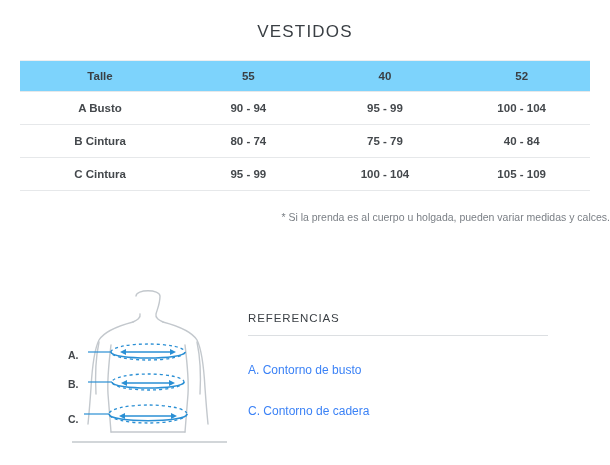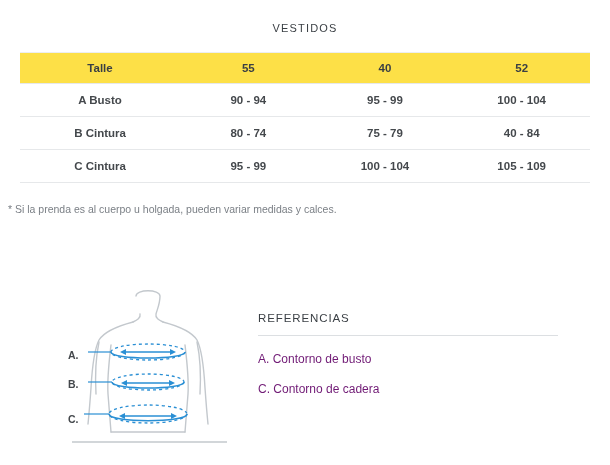--- a/index.html
+++ b/index.html
@@ -15,21 +15,21 @@
     overflow: hidden;
   }
   .page {
     position: relative;
     width: 610px;
     height: 465px;
     box-sizing: border-box;
   }
   .title {
     text-align: center;
-    font-size: 11px;
+    font-size: 17px;
     letter-spacing: 1.2px;
     color: #3a3f44;
     padding-top: 22px;
     font-weight: 400;
   }
   table.size-table {
     width: 570px;
     margin: 18px auto 0 auto;
     border-collapse: collapse;
     table-layout: fixed;
@@ -37,36 +37,36 @@
   table.size-table th,
   table.size-table td {
     text-align: center;
     font-size: 11.5px;
     font-weight: 700;
     color: #44484c;
     padding: 10px 0 10px 0;
     border-bottom: 1px solid #e6e8ea;
   }
   table.size-table thead th {
-    background: #fde047;
+    background: #7dd3fc;
     font-weight: 700;
     color: #3a3f44;
     padding: 9px 0;
     border-bottom: 1px solid #e6e8ea;
     border-top: 1px solid #eceef0;
   }
   table.size-table tbody td:first-child,
   table.size-table thead th:first-child {
     width: 160px;
   }
   table.size-table tbody tr:last-child td {
     border-bottom: 1px solid #e6e8ea;
   }
   .note {
-    text-align: left;
+    text-align: right;
     font-size: 10.5px;
     color: #7a7f85;
     margin-top: 20px;
     margin-left: 8px;
   }
   .lower {
     position: absolute;
     left: 0;
     top: 290px;
     width: 610px;
@@ -90,35 +90,35 @@
     position: absolute;
     font-size: 10.5px;
     font-weight: 700;
     color: #44484c;
   }
   .fig-label.a { top: 59px; }
   .fig-label.b { top: 88px; }
   .fig-label.c { top: 123px; }
   .refs {
     position: absolute;
-    left: 258px;
+    left: 248px;
     top: 22px;
     width: 300px;
   }
   .refs-title {
     font-size: 11.5px;
     letter-spacing: 0.9px;
     color: #3a3f44;
     padding-bottom: 11px;
     border-bottom: 1px solid #dcdfe2;
   }
   .ref-item {
     font-size: 12px;
-    color: #701a75;
-    margin-top: 16px;
+    color: #3b82f6;
+    margin-top: 27px;
   }
 </style>
 </head>
 <body>
 
 <div class="page">
 
   <div class="title">VESTIDOS</div>
 
   <table class="size-table">

